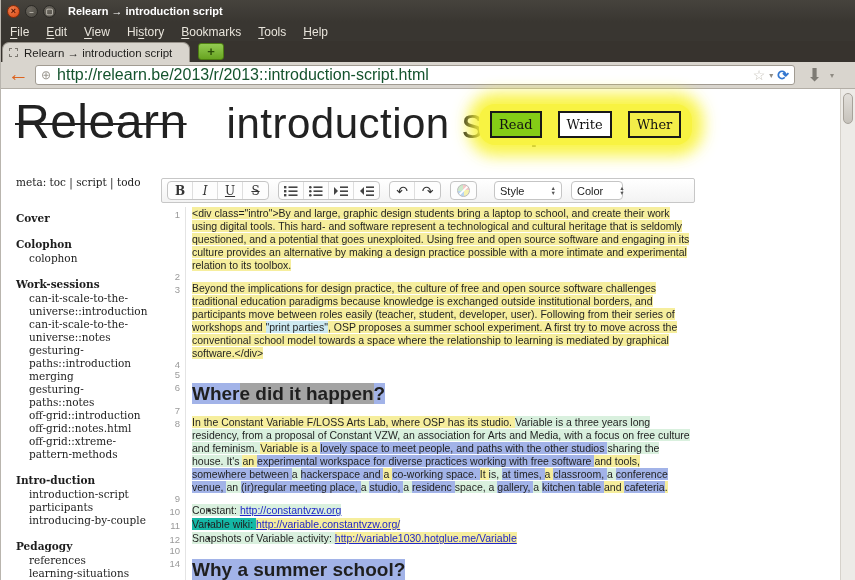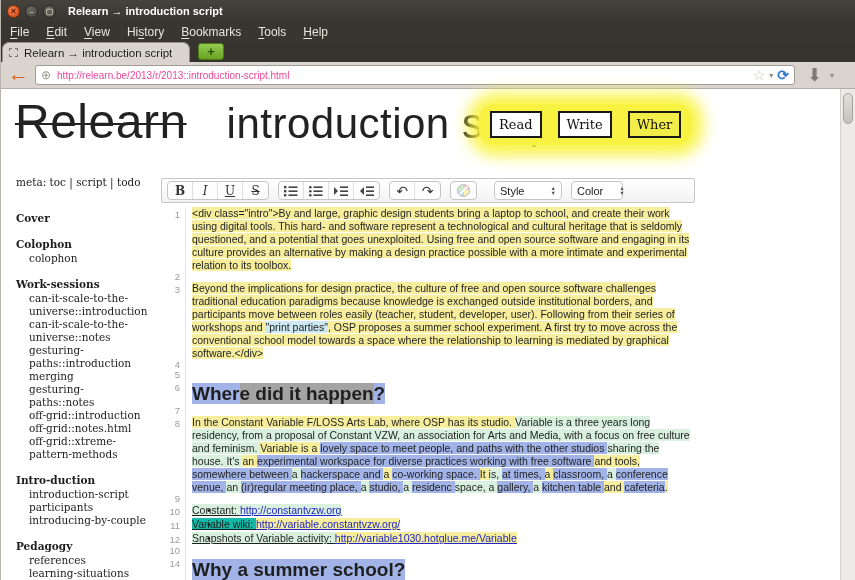--- a/index.html
+++ b/index.html
@@ -33,21 +33,21 @@
   .newtab-btn { position:absolute; left:197px; bottom:2px; width:26px; height:17px;
     background:linear-gradient(#93cb52,#68a421); border:1px solid #4c7d12; border-radius:3px;
     color:#2b4e07; text-align:center; line-height:15px; font-weight:bold; font-size:13px; }
 
   .navbar { position:absolute; top:62px; left:0; right:0; height:27px; background:#d9d5ce;
     border-bottom:1px solid #b3aea6; display:flex; align-items:center; }
   .back-icon { color:#dd6420; font-size:21px; font-weight:bold; margin:0 6px 3px 7px; flex:none; }
   .url-field { width:760px; height:20px; background:#fff; border:1px solid #a19b92;
     border-radius:3px; display:flex; align-items:center; padding:0 5px; flex:none; }
   .globe-icon { color:#9d9991; font-size:12px; margin-right:6px; }
-  .url-text { color:#ec4899; font-size:10px; flex:1; white-space:nowrap; overflow:hidden; }
+  .url-text { color:#14532d; font-size:16px; flex:1; white-space:nowrap; overflow:hidden; }
   .star-icon { color:#c6c2ba; font-size:14px; }
   .small-caret { color:#8f8b83; font-size:8px; margin:0 4px; }
   .reload-icon { color:#3377d0; font-size:14px; font-weight:bold; }
   .dl-icon { color:#7e7b74; font-size:18px; margin-left:12px; }
   .dl-caret { color:#8f8b83; font-size:8px; margin-left:8px; }
 
   
   .v-scrollbar { position:absolute; top:89px; right:0; bottom:0; width:15px;
     background:#edebe7; border-left:1px solid #d6d2cb; }
   .v-thumb { position:absolute; top:4px; left:2px; width:10px; height:31px;
@@ -107,21 +107,21 @@
 
   .pad-body { padding-top:4px; font-size:10.5px; line-height:13px; color:#1f1f1f; }
   .row { display:flex; }
   .ln { width:24px; flex:none; text-align:right; padding-right:5px; color:#9a9a9a;
     font-size:9.5px; line-height:13px; padding-top:1px; }
   .lc { flex:1; border-left:1px solid #e4e4e4; padding-left:6px; padding-right:4px; }
   .row-blank { height:10px; }
   .row-blank .ln { line-height:10px; padding-top:0; }
   .row-h1 .lc { font-size:19px; font-weight:bold; line-height:20px; padding-top:4px;
     padding-bottom:2px; }
-  .row-li .lc { position:relative;text-decoration:underline; }
+  .row-li .lc { position:relative; }
   .row-li .lc::before { content:"•"; position:absolute; left:21px; color:#1f1f1f; }
   .pad-link { color:#2026c8; text-decoration:underline; cursor:pointer; }
 </style>
 </head>
 <body>
 
 <div class="titlebar">
   <div class="win-btns">
     <div class="win-btn wb-close">×</div>
     <div class="win-btn wb-min">–</div>
@@ -160,21 +160,21 @@
   <span class="dl-icon">⬇</span>
   <span class="dl-caret">▾</span>
 </div>
 
 <div class="page-header">
   <span class="logo-text">Relearn</span>
   <span class="page-title">introduction script</span>
 </div>
 
 <div class="page-actions" id="actions">
-    <button class="action-btn" style="background: #ffffff;">Read</button>
+    <button class="action-btn" style="background: #84cc16;">Read</button>
     <button class="action-btn" style="background: rgb(255, 255, 255);">Write</button>
     <button class="action-btn" style="background: rgb(242, 237, 73);">Wher</button>
   </div>
 
 <div class="meta-nav">meta: toc | script | todo</div>
 
 <div class="sidebar" id="sidebar">
     <div class="side-section">
       <div class="side-title">Cover</div>
     </div>

